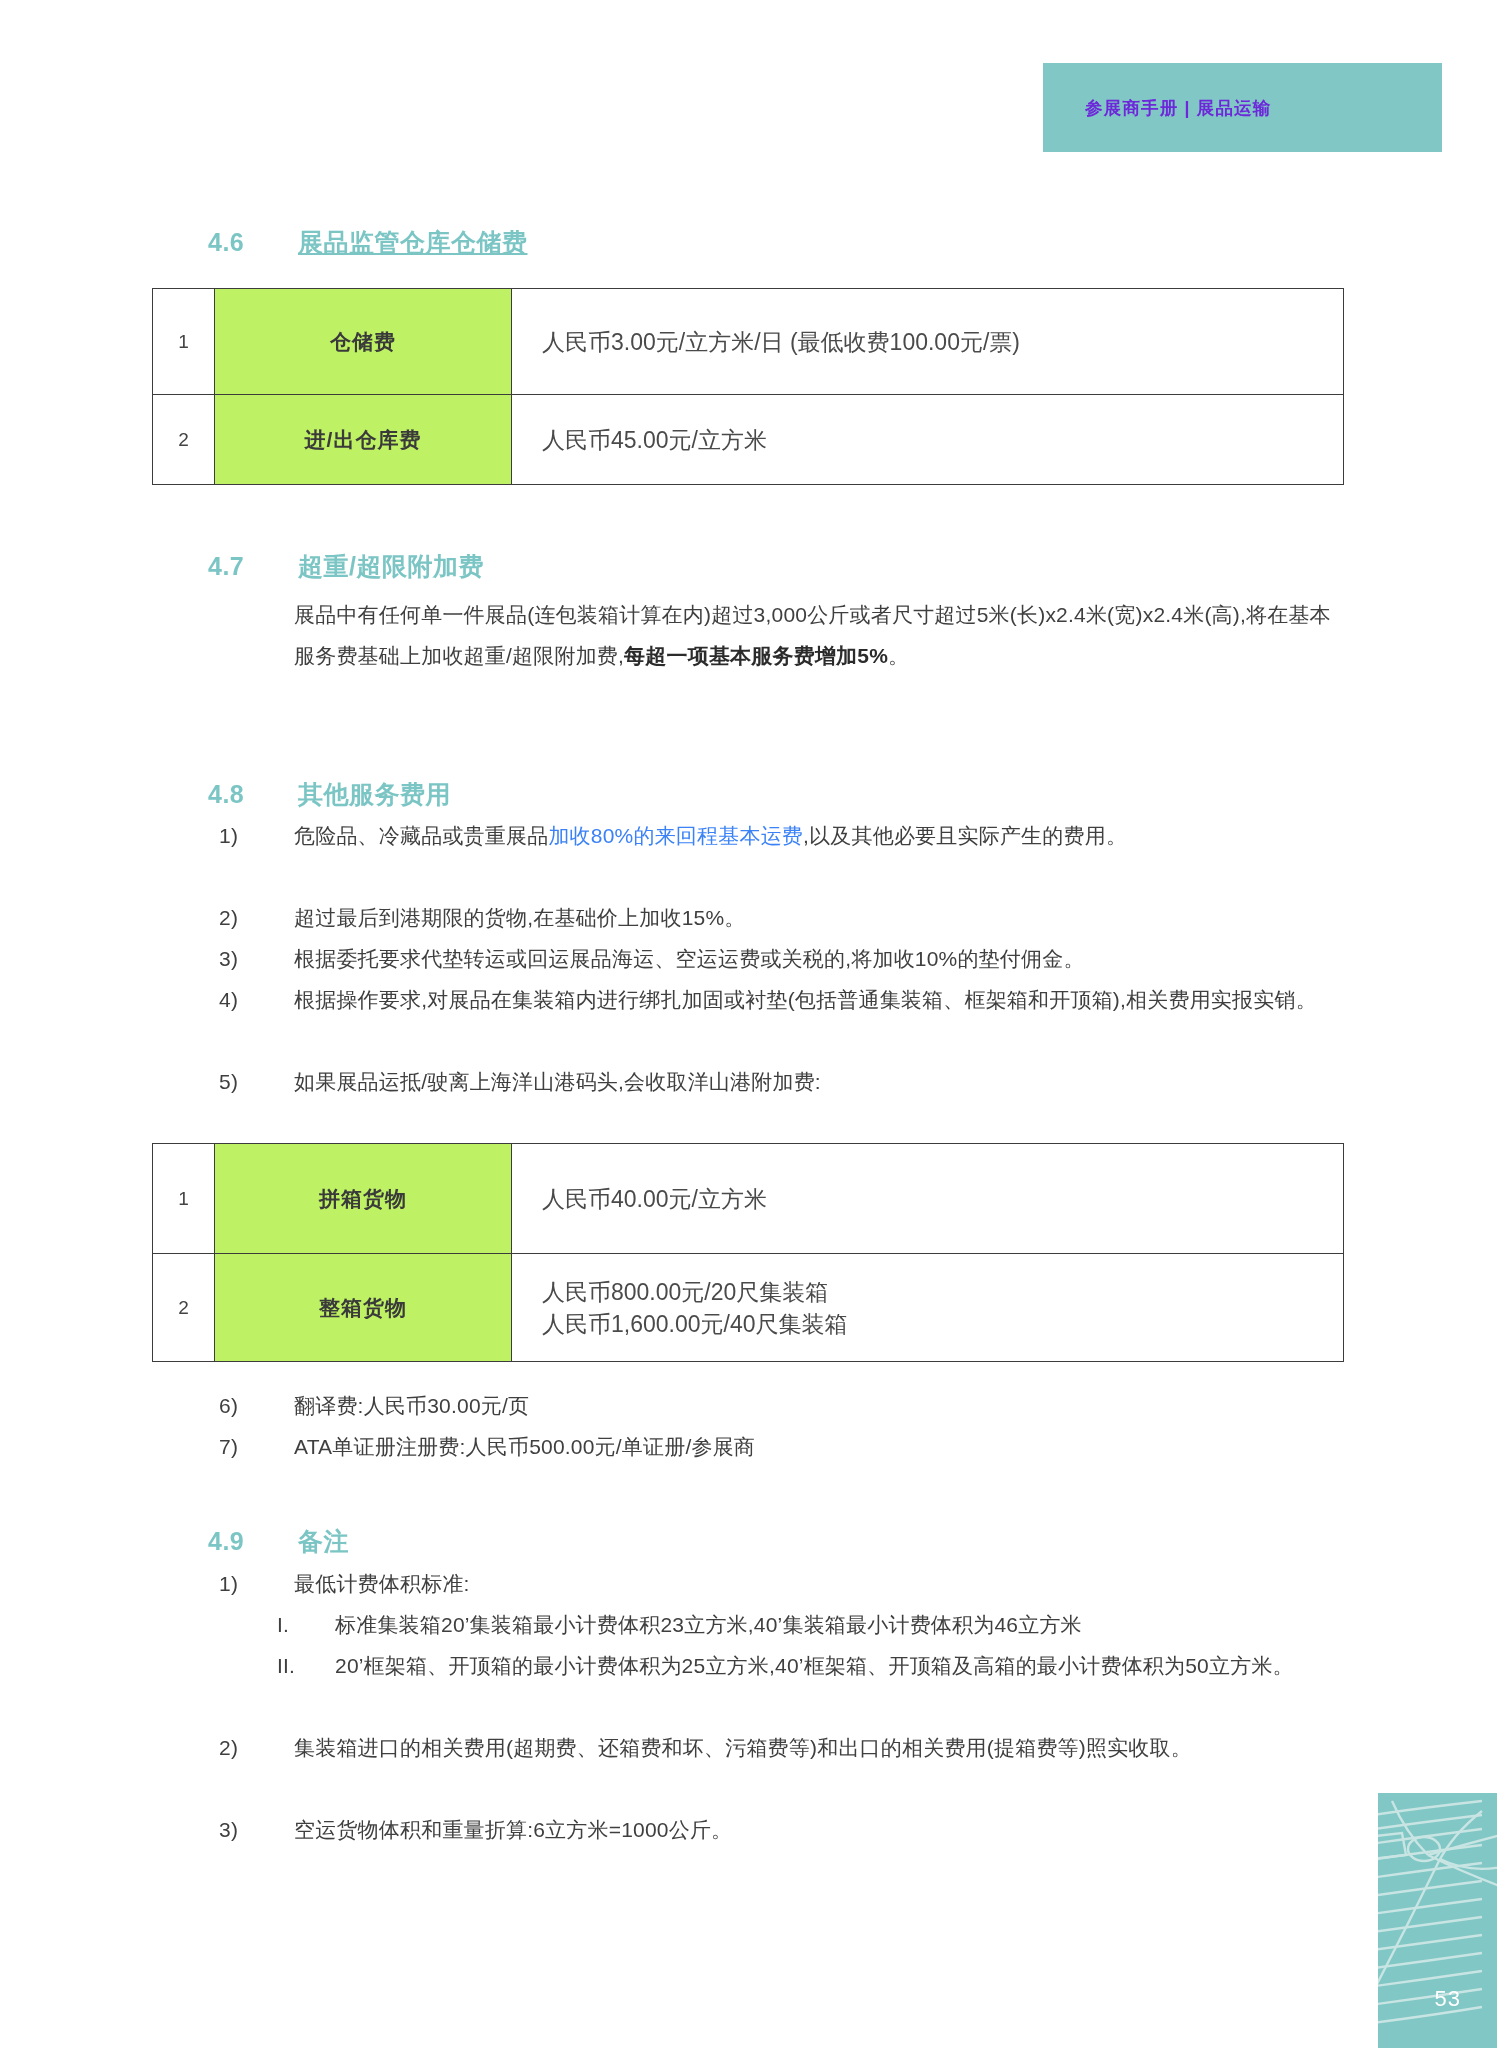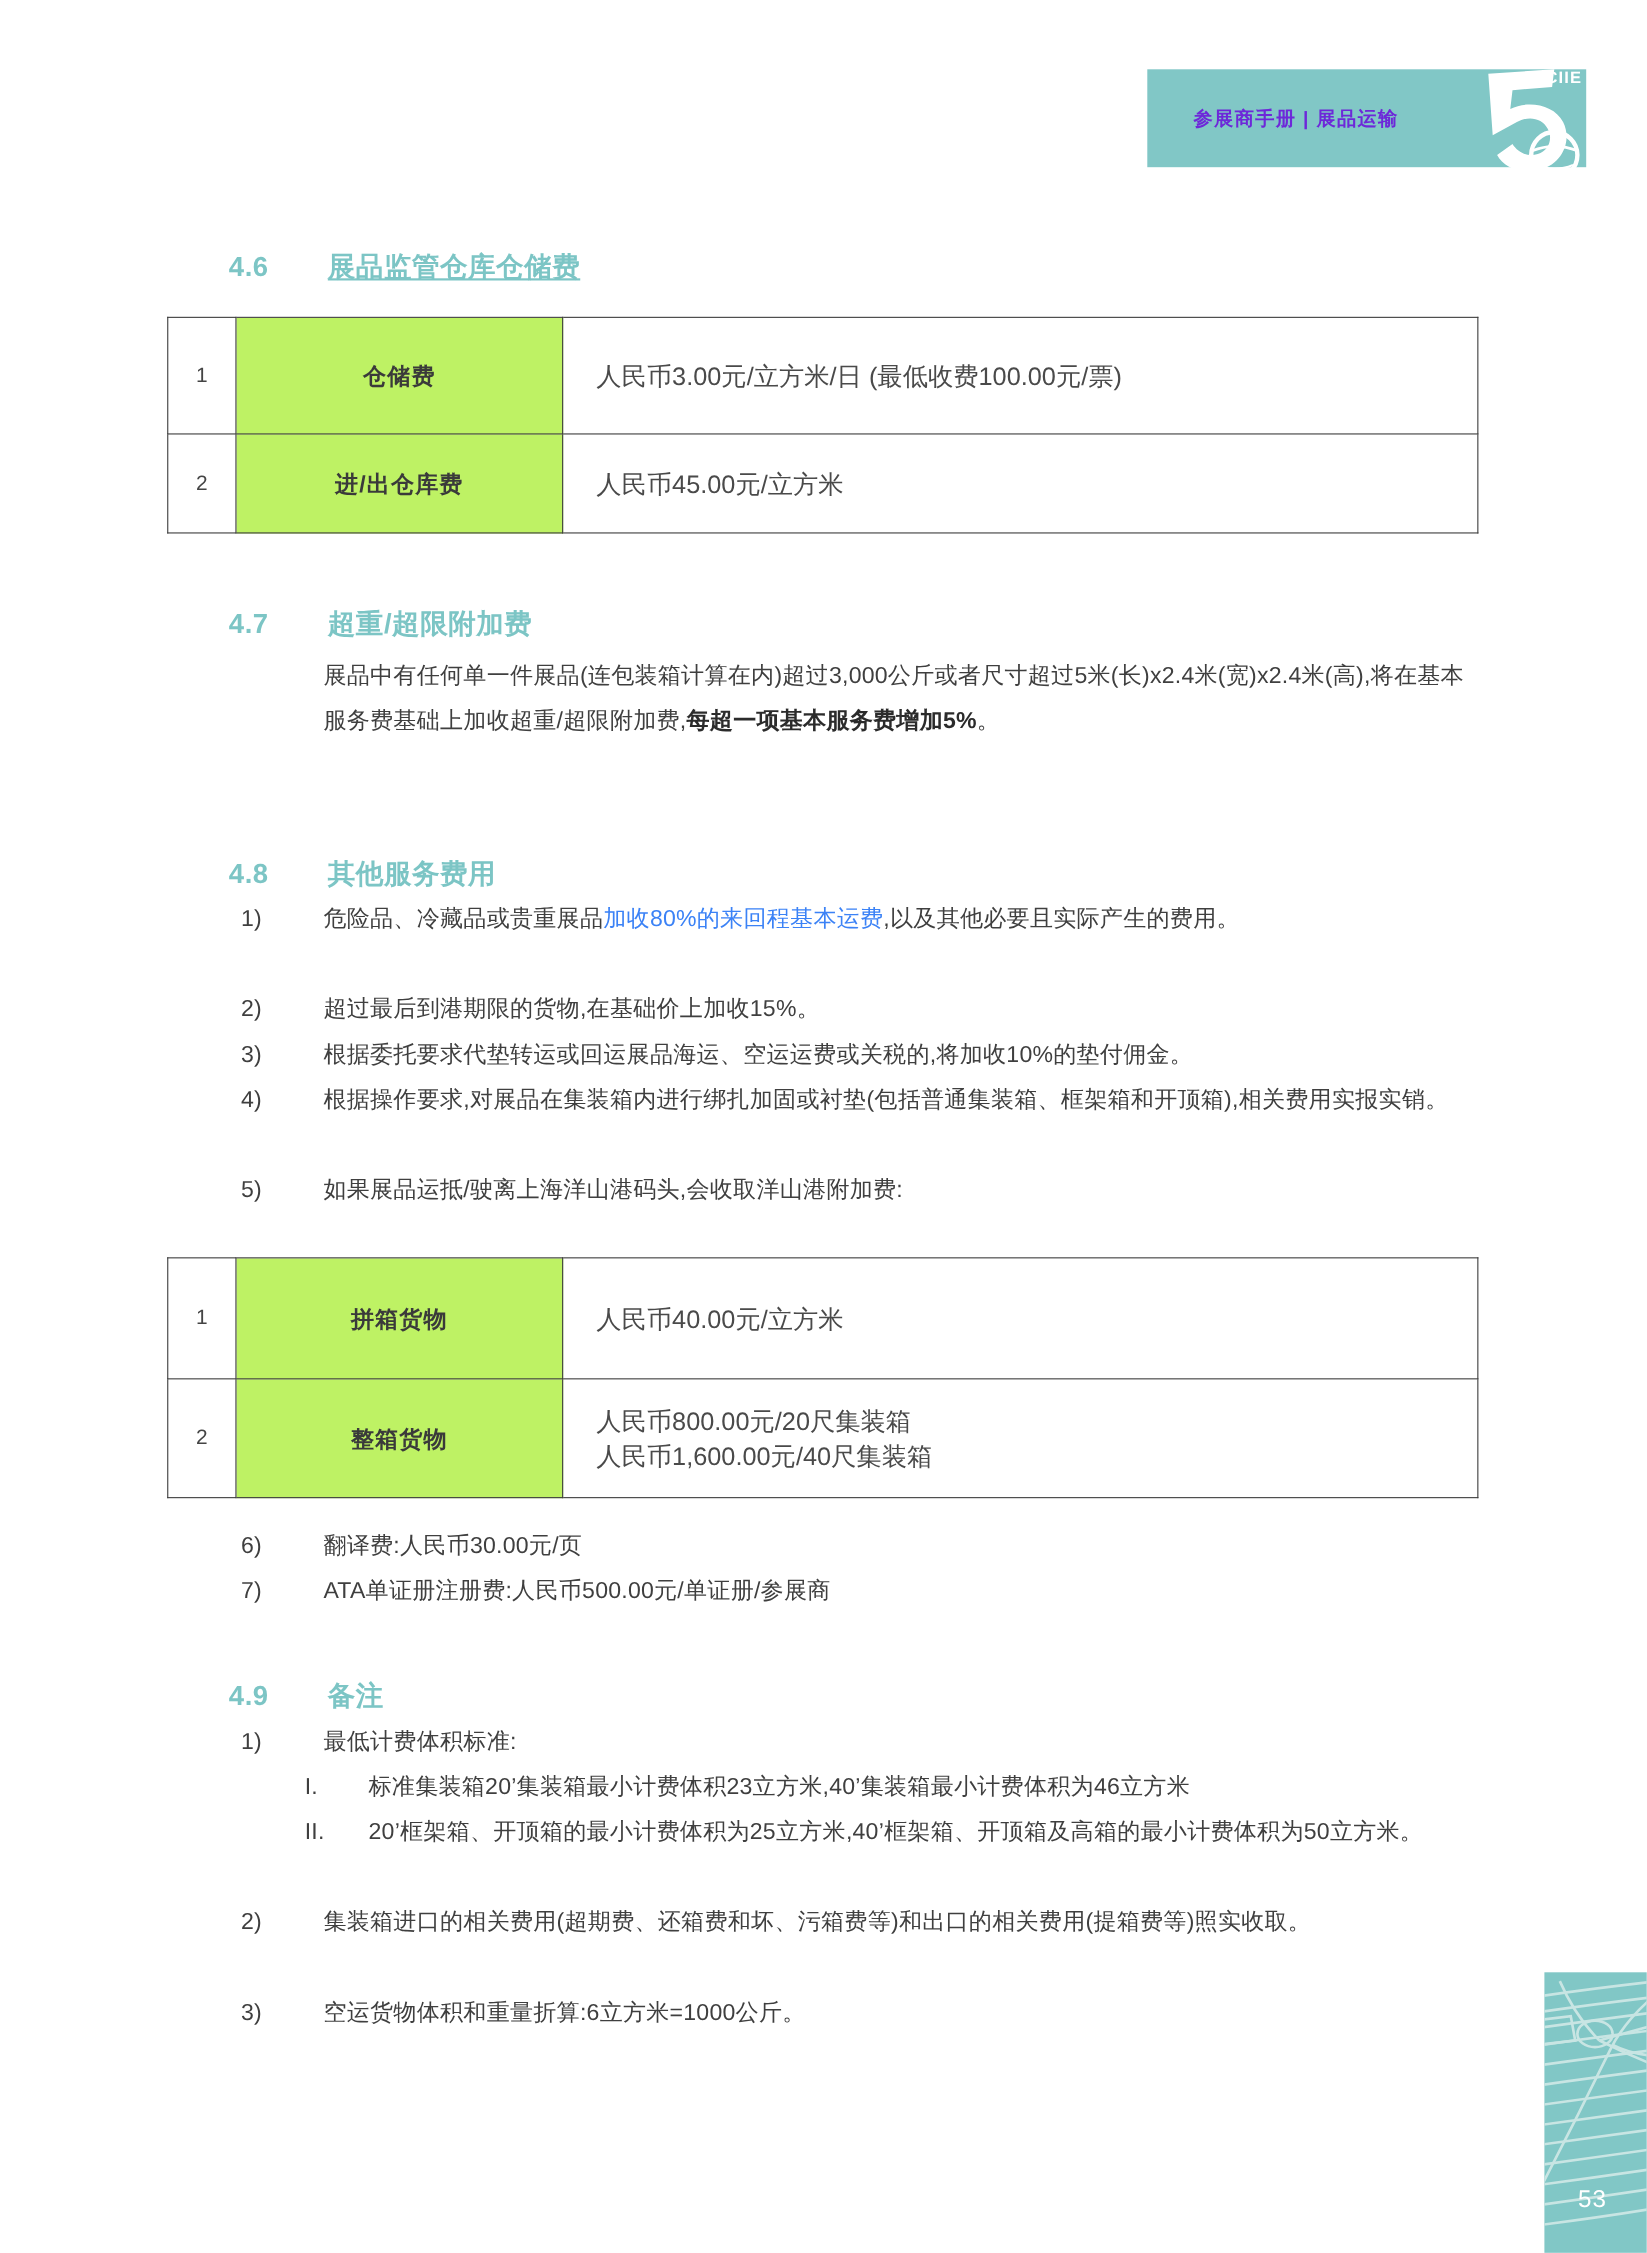--- a/index.html
+++ b/index.html
@@ -140,21 +140,21 @@
     font-size: 23px;
     color: #4a4a4a;
     line-height: 32px;
   }
 
   
   .footer-decor {
     position: absolute;
     right: 0;
     bottom: 0;
-    width: 93px;
+    width: 119px;
     height: 255px;
     background: #81c7c6;
     overflow: hidden;
   }
   .page-number {
     position: absolute;
     right: 36px;
     bottom: 36px;
     color: #ffffff;
     font-size: 22px;
@@ -164,33 +164,20 @@
 </style>
 </head>
 <body>
 
 <div class="page-header">
 
 
   <div class="header-tag">
     <div class="header-tag-label">参展商手册 | 展品运输</div>
 
-    <div class="ciie-logo">
-      <svg width="112" height="118" viewBox="0 0 112 118" xmlns="http://www.w3.org/2000/svg">
-
-        <path d="M22 22 L82 18 L80 34 L44 37 L42 54 C58 46 82 50 90 66 C99 84 88 106 66 110 C50 113 36 107 30 96 L44 86 C49 94 58 98 67 95 C77 92 81 81 76 72 C71 62 58 60 48 66 L26 78 Z" fill="#ffffff"></path>
-
-        <text x="74" y="30" font-family="Liberation Sans, sans-serif" font-size="15" font-weight="bold" fill="#ffffff" letter-spacing="1">CIIE</text>
-
-        <circle cx="82" cy="96" r="21" fill="none" stroke="#ffffff" stroke-width="4"></circle>
-        <path d="M62 92 Q82 84 103 92" fill="none" stroke="#ffffff" stroke-width="2.5"></path>
-        <path d="M66 105 Q82 112 99 105" fill="none" stroke="#ffffff" stroke-width="2"></path>
-        <text x="66" y="114" font-family="Liberation Sans, sans-serif" font-size="7" fill="#ffffff" letter-spacing="1">2022</text>
-      </svg>
-    </div>
   </div>
 </div>
 
 <div class="sec-head" style="left:208px; top:226px;text-decoration:underline;">
   <span class="sec-num">4.6</span><span>展品监管仓库仓储费</span>
 </div>
 
 <table class="fee-table" style="left:152px; top:288px;">
   <tbody>
     <tr>

